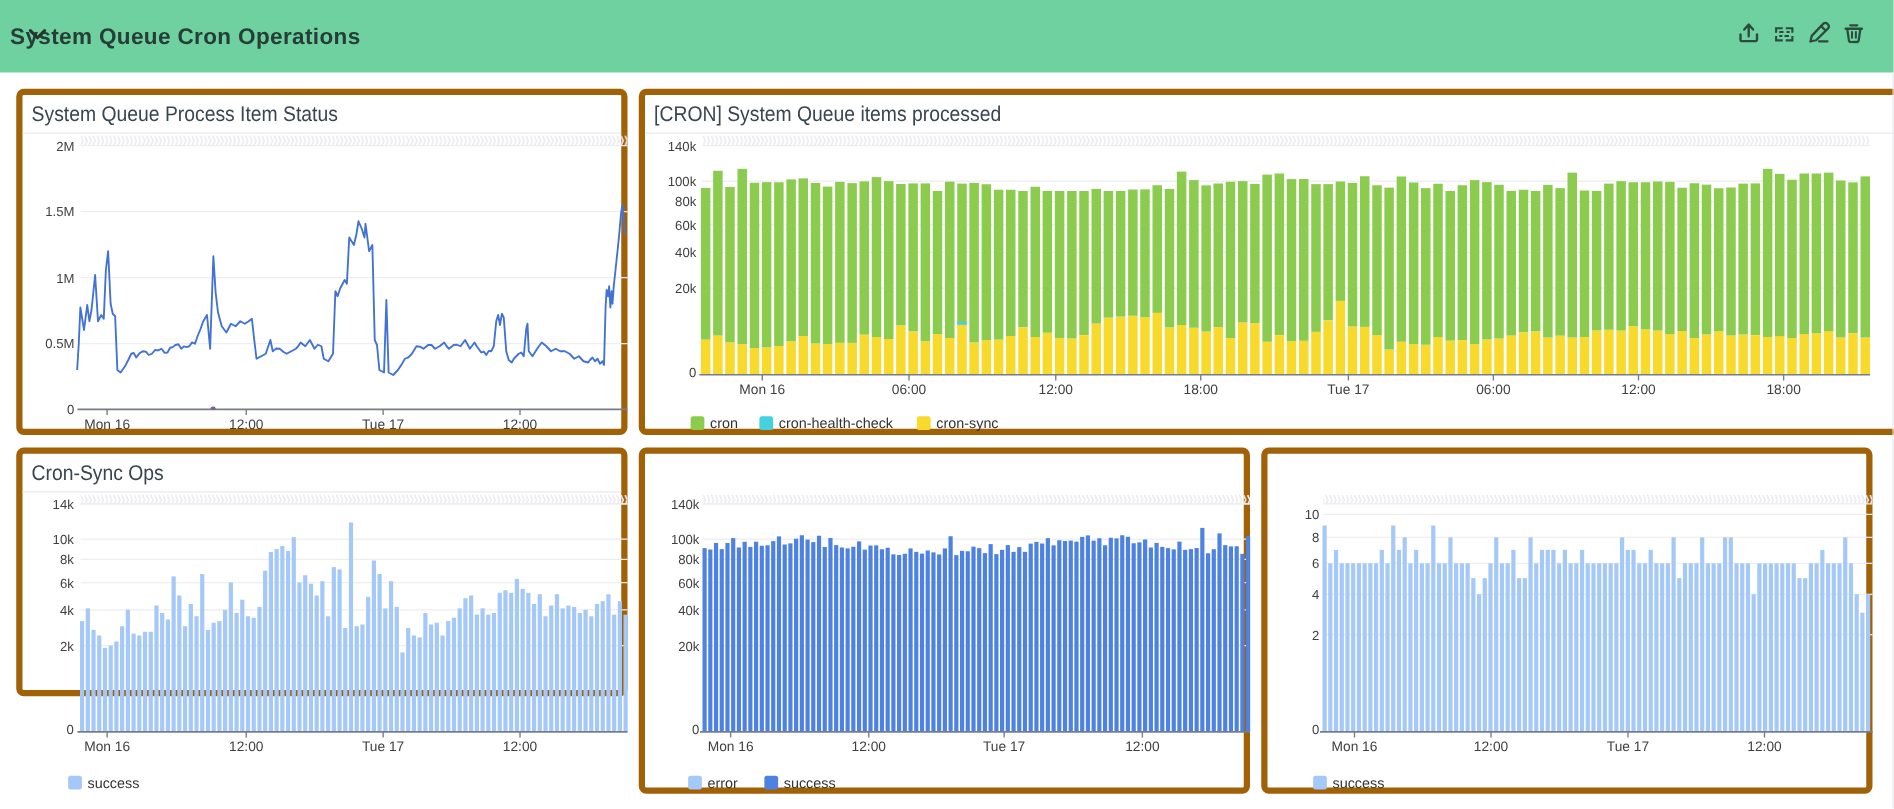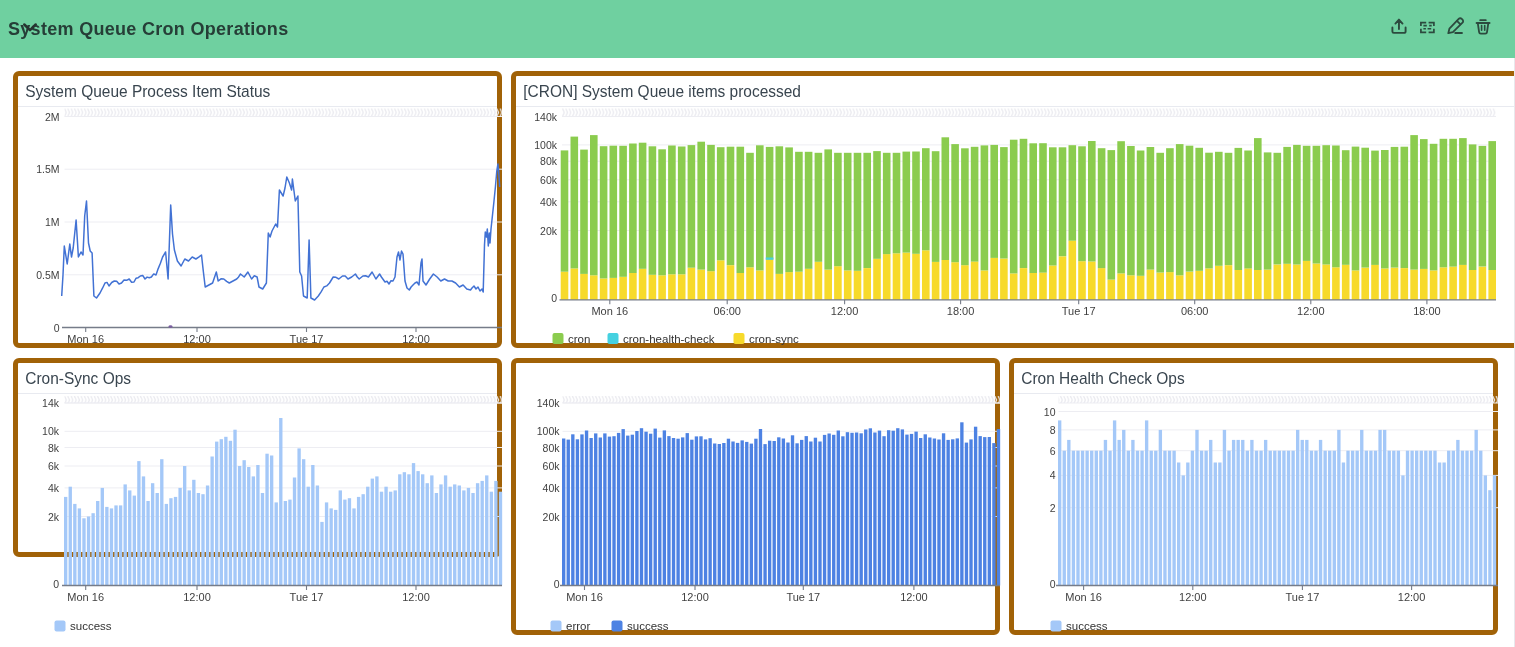--- a/index.html
+++ b/index.html
@@ -583,21 +583,20 @@
       <text x="179.0" y="238.0" text-anchor="middle" font-size="11" fill="#3f3f3f">12:00</text>
       <text x="287.3" y="238.0" text-anchor="middle" font-size="11" fill="#3f3f3f">Tue 17</text>
       <text x="397.9" y="238.0" text-anchor="middle" font-size="11" fill="#3f3f3f">12:00</text>
       <rect x="34.5" y="257.5" width="11" height="11" rx="2" fill="#a4c8f8"></rect>
       <text x="50.0" y="267" font-size="11.5" fill="#333">error</text>
       <rect x="95.5" y="257.5" width="11" height="11" rx="2" fill="#4d82e3"></rect>
       <text x="111.0" y="267" font-size="11.5" fill="#333">success</text>
     </svg>
   </div>
 <div class="panel" style="left:1009px;top:358px;width:489px;height:277px">
-    <div class="ptitle"><span>Cron Health Check Ops</span></div>
     <svg width="489" height="277" viewBox="0 0 489 277" style="position:absolute;left:0;top:0">
       <defs>
         <pattern id="hz5" width="3.3" height="8" patternUnits="userSpaceOnUse" patternTransform="translate(0,33)">
           <g stroke="#ebebf0" fill="none" stroke-width="1.35">
             <path d="M0.3 0 L2.05 4 L0.3 8"></path>
             <path d="M-3.0 0 L-1.25 4 L-3.0 8"></path>
             <path d="M3.6 0 L5.35 4 L3.6 8"></path>
           </g>
         </pattern>
       </defs>

